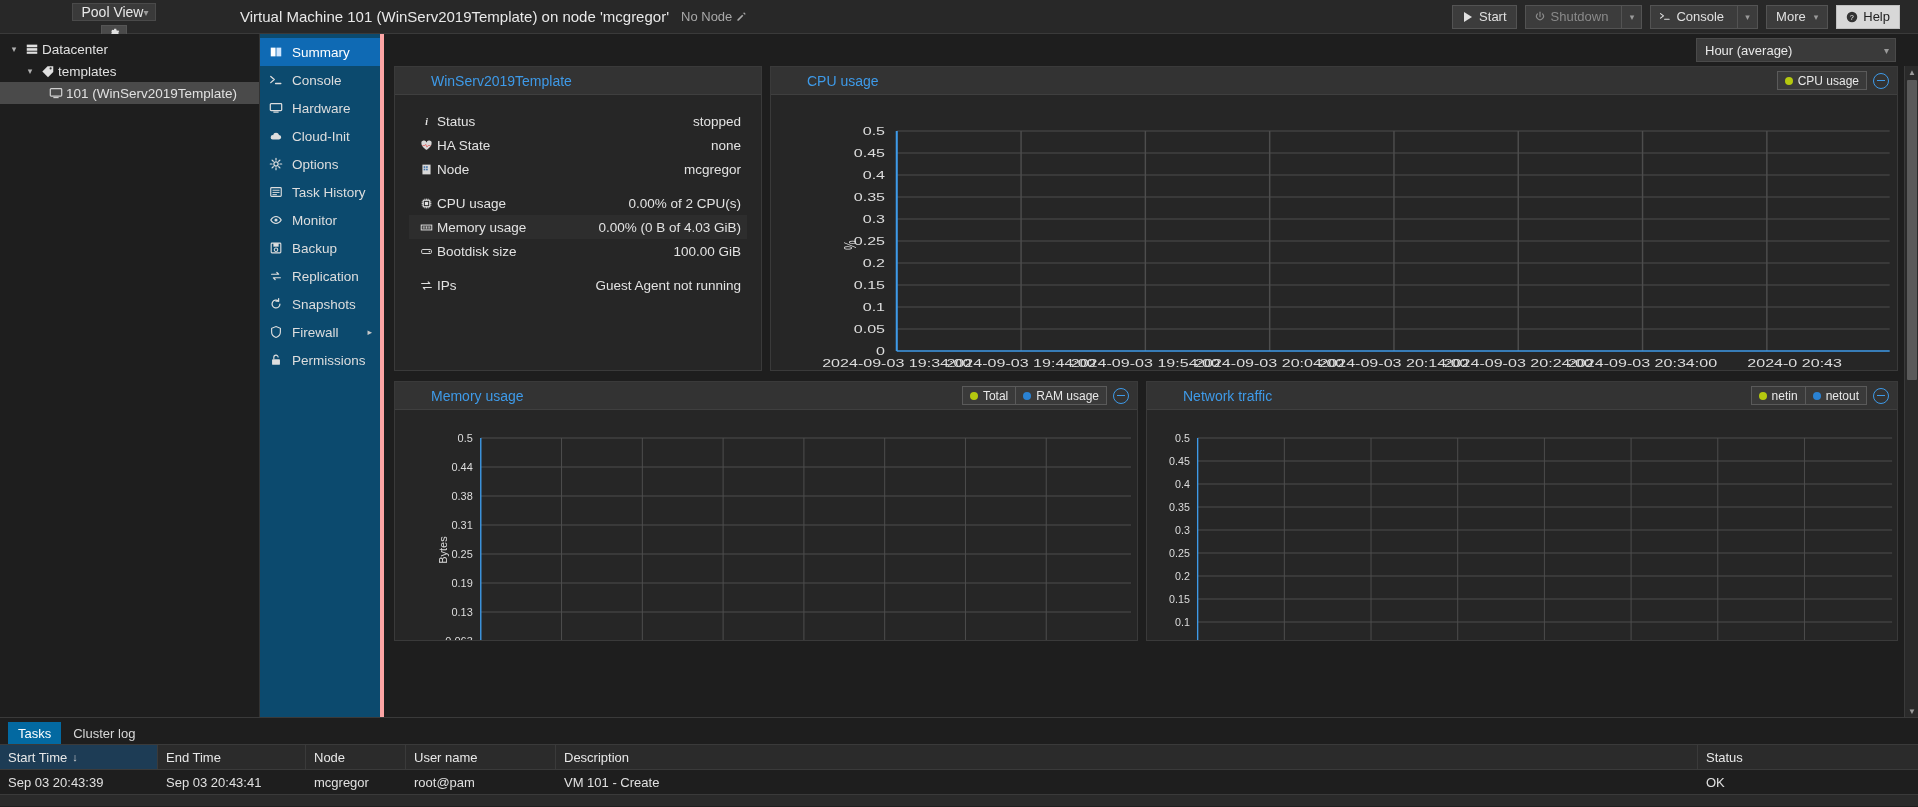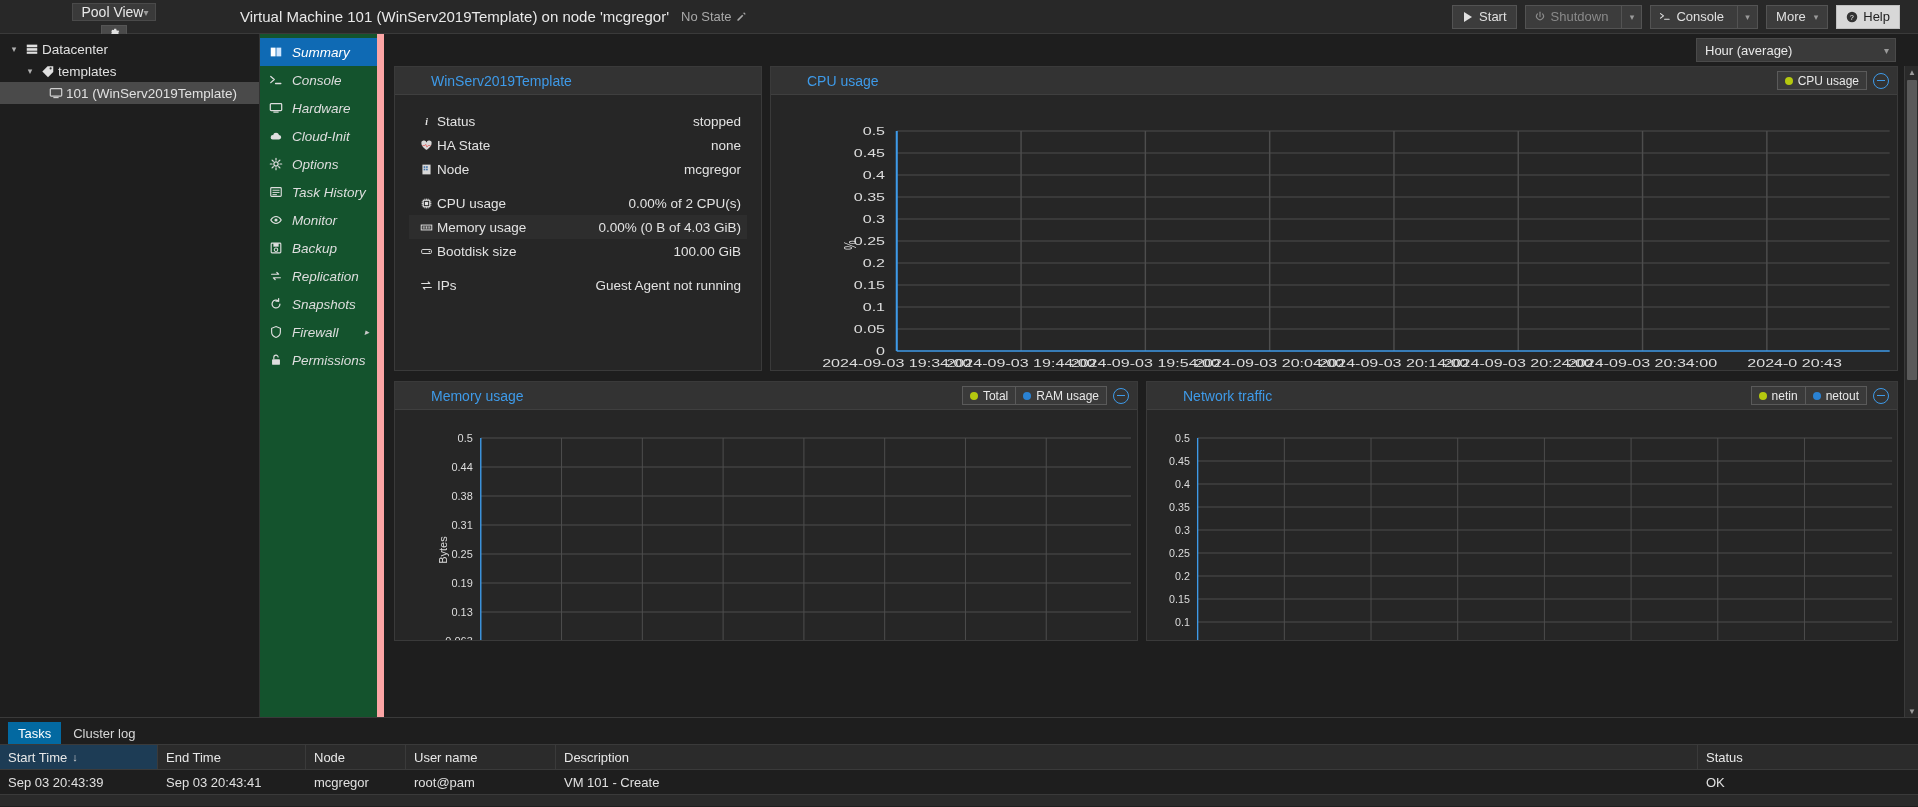--- a/index.html
+++ b/index.html
@@ -55,21 +55,21 @@
   .tree-row { height: 22px; display: flex; align-items: center; font-size: 13.5px; color: #e0e0e0; padding-right: 6px; }
   .tree-row.sel { background: #4a4a4a; }
   .tree-row .twisty { width: 16px; text-align: center; color: #b0b0b0; font-size: 9px; }
   .tree-row .tico { width: 20px; display: flex; align-items: center; justify-content: center; }
   .tree-row .tico svg { width: 14px; height: 14px; }
   .tree-ind1 { padding-left: 6px; }
   .tree-ind2 { padding-left: 22px; }
   .tree-ind3 { padding-left: 46px; }
 
   
-  .navmenu { width: 124px; background: #14532d; border-right: 7px solid #fca5a5; padding-top: 4px; font-style: italic; }
+  .navmenu { width: 124px; background: #0c4a6e; border-right: 4px solid #fca5a5; padding-top: 4px; }
   .nav-item { height: 28px; display: flex; align-items: center; gap: 8px; padding: 0 8px; font-size: 13.5px; color: #dedede; }
   .nav-item.active { background: #0f6ab4; color: #fff; }
   .nav-item .nico { width: 16px; display: flex; align-items: center; justify-content: center; }
   .nav-item .nico svg { width: 14px; height: 14px; }
   .nav-item .expand { margin-left: auto; color: #c8c8c8; font-size: 9px; }
 
   
   .content { flex: 1; display: flex; flex-direction: column; min-width: 0; background: #1e1e1e; }
   .content-toolbar { height: 32px; display: flex; align-items: center; justify-content: flex-end; padding-right: 22px; }
   .tf-select {
@@ -156,21 +156,21 @@
         <svg viewBox="0 0 16 16">
           <path d="M8 5.2a2.8 2.8 0 100 5.6 2.8 2.8 0 000-5.6zm0 4.2a1.4 1.4 0 110-2.8 1.4 1.4 0 010 2.8z"></path>
           <path d="M14 9.1l-1.1-.6a5 5 0 000-1l1.1-.6-1.2-2-1.1.5a5 5 0 00-.9-.5L10.6 3H8.2l-.2 1.2a5 5 0 00-.9.5l-1.1-.5-1.2 2 1.1.6a5 5 0 000 1L4.8 9.1l1.2 2 1.1-.5c.3.2.6.4.9.5l.2 1.2h2.4l.2-1.2c.3-.1.6-.3.9-.5l1.1.5 1.2-2z"></path>
         </svg>
       </div>
     </div>
 
     <div class="topbar-main">
       <div class="vm-title">Virtual Machine 101 (WinServ2019Template) on node 'mcgregor'</div>
       <div class="no-tags">
-        <span>No State</span>
+        <span>No Node</span>
         <svg viewBox="0 0 16 16">
             <path d="M2 12.3V14h1.7l7-7-1.7-1.7-7 7zM13.8 4.6c.2-.2.2-.5 0-.7l-1.7-1.7a.5.5 0 00-.7 0l-1 1L12.8 5.6l1-1z"></path>
           </svg>
       </div>
 
       <div class="topbar-actions">
         <div class="btn">
           <svg viewBox="0 0 12 12">
               <path d="M2 1l8 5-8 5z" fill="#e0e0e0"></path>
             </svg>

